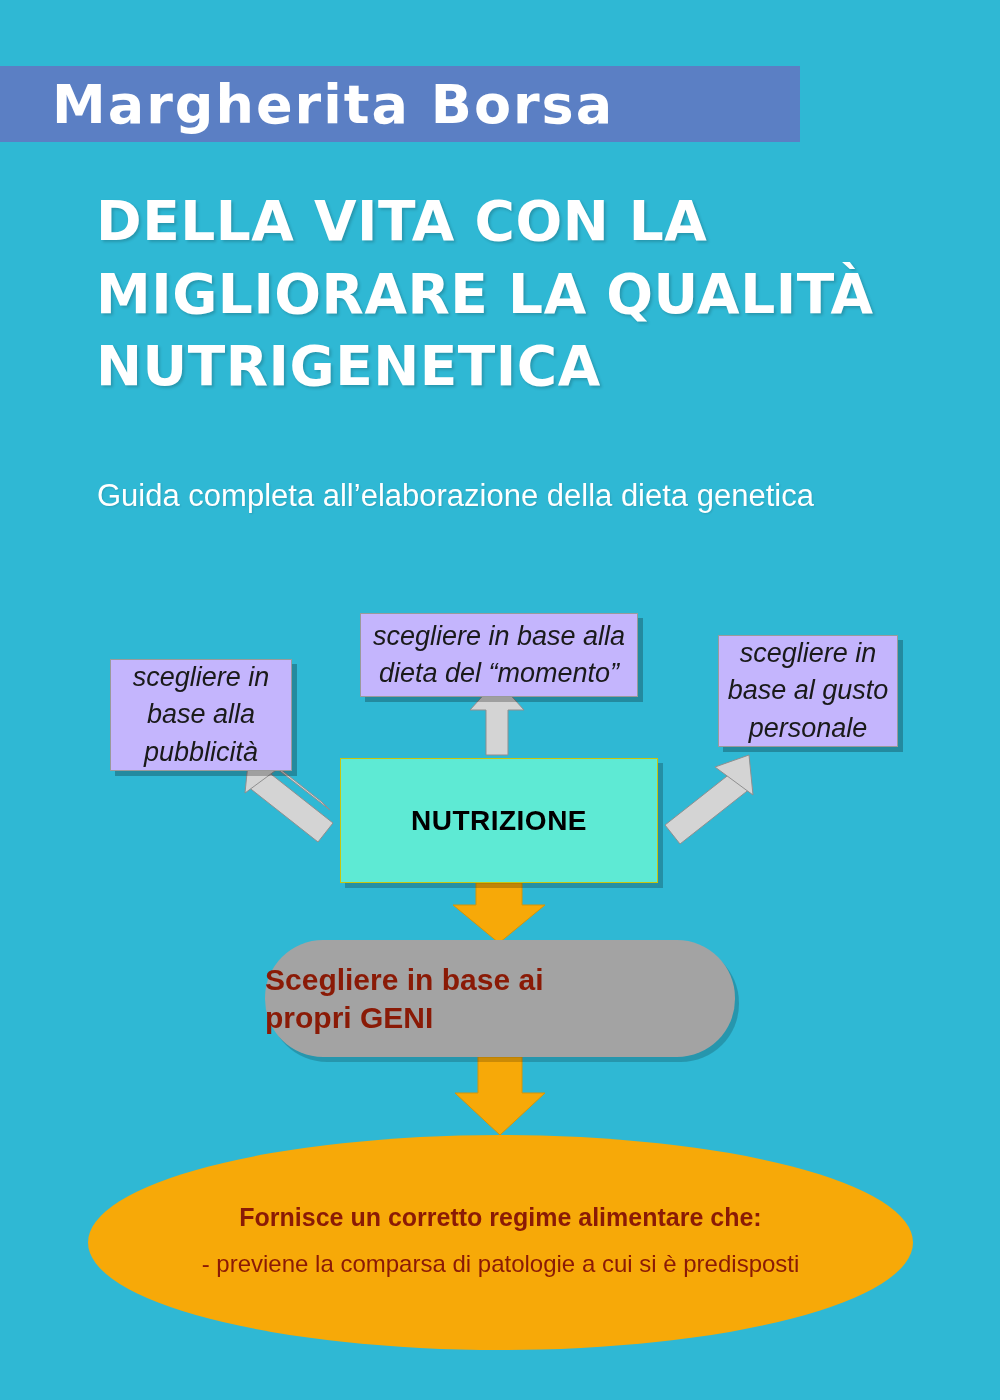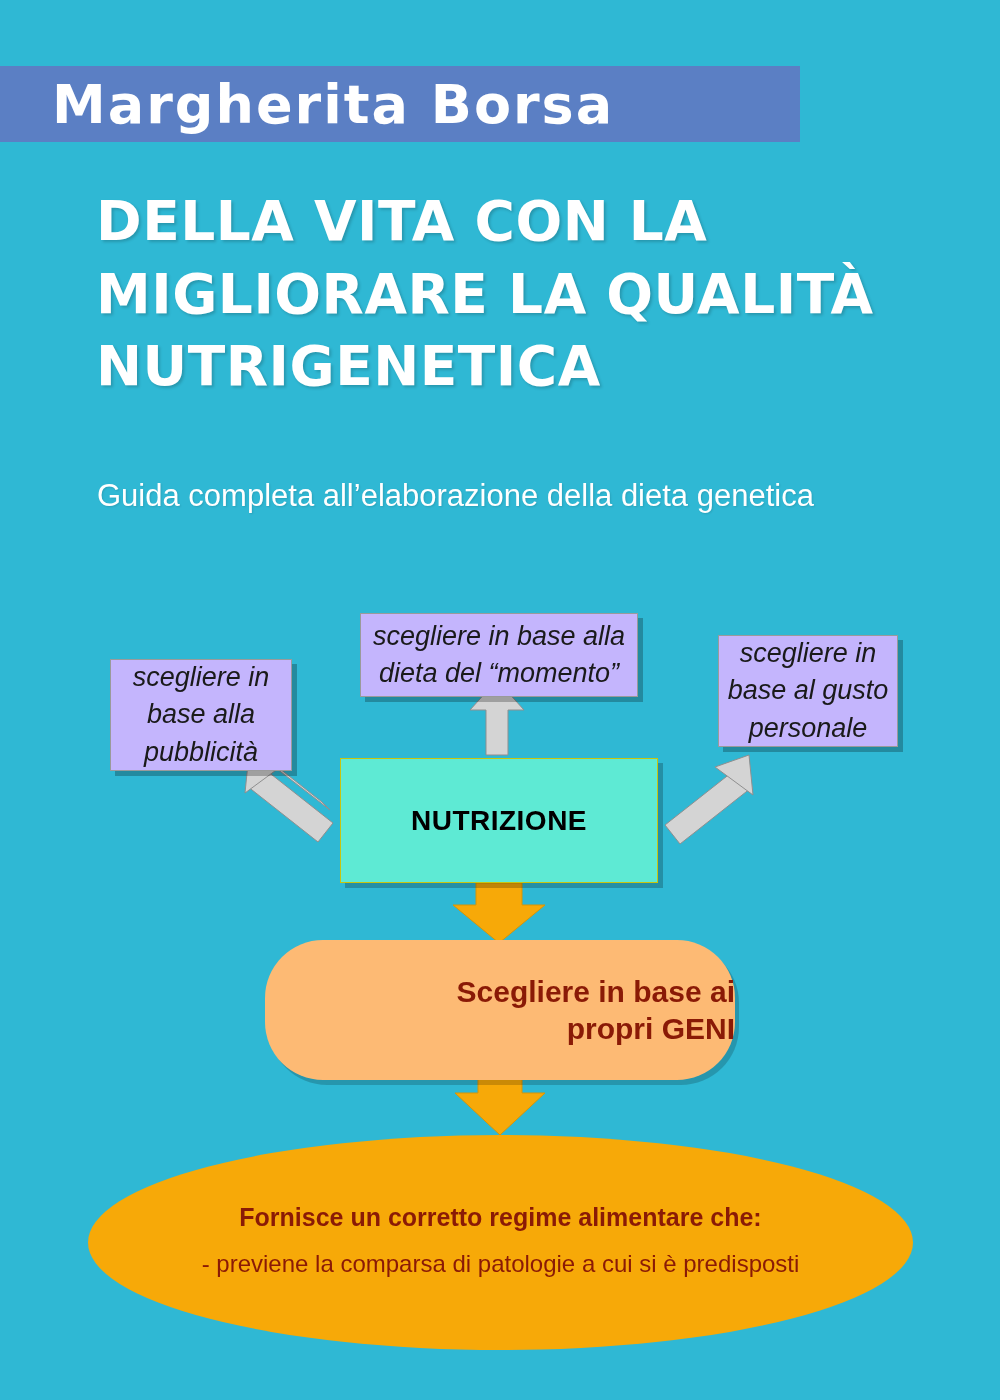--- a/index.html
+++ b/index.html
@@ -138,27 +138,27 @@
     font-size: 28px;
     font-style: italic;
     margin-top: 8px;
   }
 
   .geni-box {
     position: absolute;
     left: 265px;
     top: 365px;
     width: 470px;
-    height: 140px;
-    background: #fdba74;
+    height: 117px;
+    background: #a3a3a3;
     border-radius: 58px;
     box-shadow: 4px 5px 0 rgba(0,0,0,0.18);
     display: flex;
     flex-direction: column;
-    align-items: flex-end;
+    align-items: flex-start;
     justify-content: center;
     text-align: center;
   }
   .geni-text {
     color: #8a1a06;
     font-size: 30px;
     font-weight: bold;
     line-height: 1.25;
   }
 

